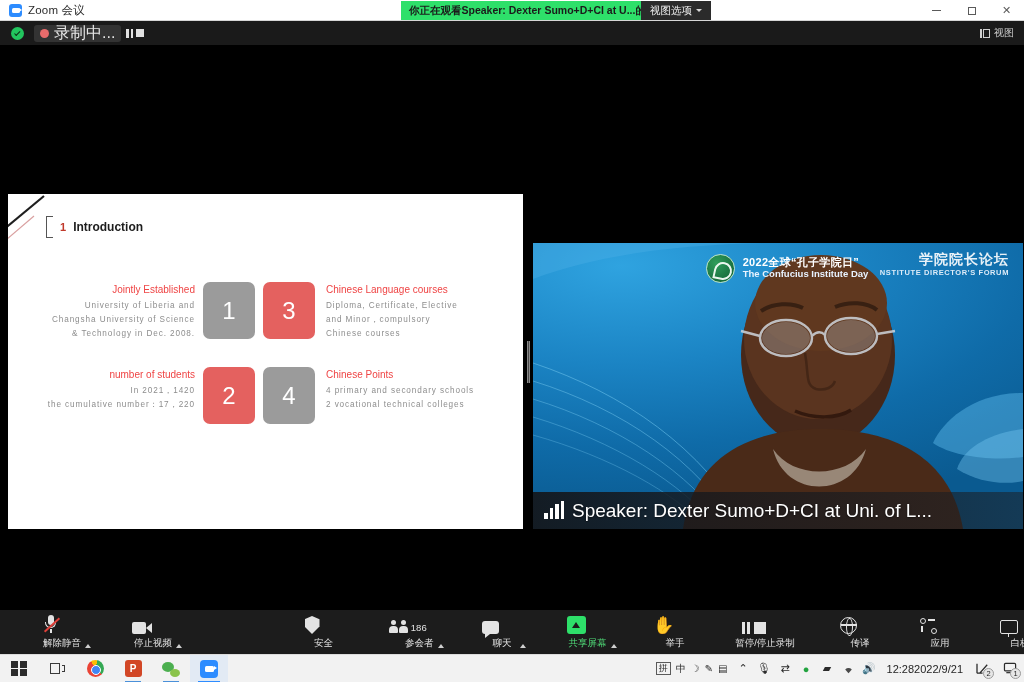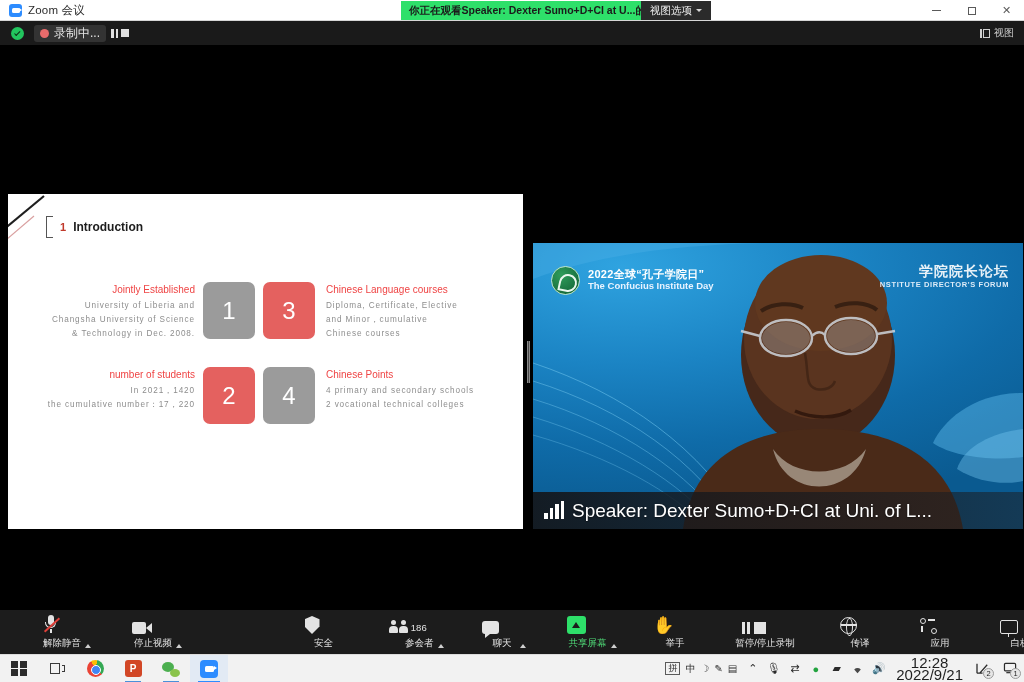--- a/index.html
+++ b/index.html
@@ -70,21 +70,21 @@
   }
   .shield-ok .tick {
     width: 6px; height: 3px; border-left: 1.5px solid #0f2f17;
     border-bottom: 1.5px solid #0f2f17; transform: rotate(-45deg) translate(0px,-1px);
   }
   .rec-pill {
     margin-left: 10px; height: 17px; background: #333333; border-radius: 3px;
     display: flex; align-items: center; gap: 5px; padding: 0 6px;
   }
   .rec-dot { width: 9px; height: 9px; border-radius: 50%; background: #e86b6b; }
-  .rec-label { font-size: 12px; color: #e6e6e6; white-space: nowrap; }
+  .rec-label { font-size: 16px; color: #e6e6e6; white-space: nowrap; }
   .rec-ctrl { display: flex; align-items: center; gap: 3px; margin-left: 5px; }
   .ic-pause { display: flex; gap: 2px; cursor: pointer; }
   .ic-pause i { display: block; width: 2.5px; height: 9px; background: #e0e0e0; }
   .ic-stop { width: 8px; height: 8px; background: #e0e0e0; cursor: pointer; }
   .rec-right {
     margin-left: auto; margin-right: 10px; display: flex; align-items: center; gap: 4px;
     color: #cfcfcf; font-size: 10px;
   }
   .ic-viewpanel { display: flex; align-items: center; gap: 1px; }
   .ic-viewpanel .bar { width: 2px; height: 9px; background: #cfcfcf; }
@@ -146,22 +146,22 @@
     overflow: hidden; background: #0a0a0a;
   }
   .video-inner { position: absolute; inset: 0; }
   .vid-bg {
     position: absolute; inset: 0;
     background:
       radial-gradient(120% 90% at 18% 8%, #2fa3e0 0%, #1b84c4 38%, #0f6ba8 70%, #0a5a90 100%);
   }
   .vid-curves { position: absolute; inset: 0; }
   .vid-banner {
-    position: absolute; left: 0; top: 12px; width: 100%; height: 50px;
-    display: flex; align-items: center;
+    position: absolute; left: 0; top: 0; width: 100%; height: 50px;
+    display: flex; align-items: center; justify-content: center;
   }
   .ci-logo {
     margin-left: 18px; width: 29px; height: 29px; border-radius: 50%;
     background: radial-gradient(circle at 35% 30%, #2f9d5b, #0f5c32);
     border: 1.5px solid #bfe6cb; position: relative; flex: none;
   }
   .ci-logo::after {
     content: ""; position: absolute; left: 7px; top: 7px; width: 14px; height: 14px;
     border-radius: 50% 50% 50% 0; border: 2px solid #eaf7ee; transform: rotate(12deg);
   }
@@ -352,22 +352,22 @@
     color: #2b2b2b; font-size: 10px;
   }
   .ime-key {
     border: 1px solid #5a5a5a; padding: 0px 2px; font-size: 9px; line-height: 11px;
   }
   .tray-ic {
     width: 21px; height: 28px; display: flex; align-items: center;
     justify-content: center; color: #2b2b2b; font-size: 11px; cursor: pointer;
   }
   .clock {
-    display: flex; flex-direction: column; align-items: center; justify-content: center;
-    font-size: 15px; color: #1f1f1f; line-height: 12px; padding: 0 7px; cursor: pointer;
+    display: flex; flex-direction: row; align-items: center; justify-content: center;
+    font-size: 11px; color: #1f1f1f; line-height: 12px; padding: 0 7px; cursor: pointer;
   }
   .badge-wrap { position: relative; width: 27px; height: 28px; display: flex; align-items: center; justify-content: center; cursor: pointer; }
   .badge {
     position: absolute; right: 3px; bottom: 4px; min-width: 11px; height: 11px;
     border-radius: 50%; background: #e6e6e6; border: 1px solid #9a9a9a;
     color: #1f1f1f; font-size: 7.5px; display: flex; align-items: center; justify-content: center;
   }
   .ic-net { width: 15px; height: 13px; position: relative; }
   .ic-note { width: 15px; height: 13px; position: relative; }
 </style>
@@ -453,21 +453,21 @@
             <div class="blk-line">Changsha University of Science</div>
             <div class="blk-line">&amp; Technology in Dec. 2008.</div>
           </div>
           <div class="tiles">
             <div class="tile gray">1</div>
             <div class="tile red">3</div>
           </div>
           <div class="col-text-right">
             <div class="blk-title">Chinese Language courses</div>
             <div class="blk-line">Diploma, Certificate, Elective</div>
-            <div class="blk-line">and Minor，cumulative</div>
+            <div class="blk-line">and Minor，compulsory</div>
             <div class="blk-line">Chinese courses</div>
           </div>
         </div>
 
         <div class="row">
           <div class="col-text-left">
             <div class="blk-title">number of students</div>
             <div class="blk-line">In 2021，1420</div>
             <div class="blk-line">the cumulative number：17，220</div>
           </div>

